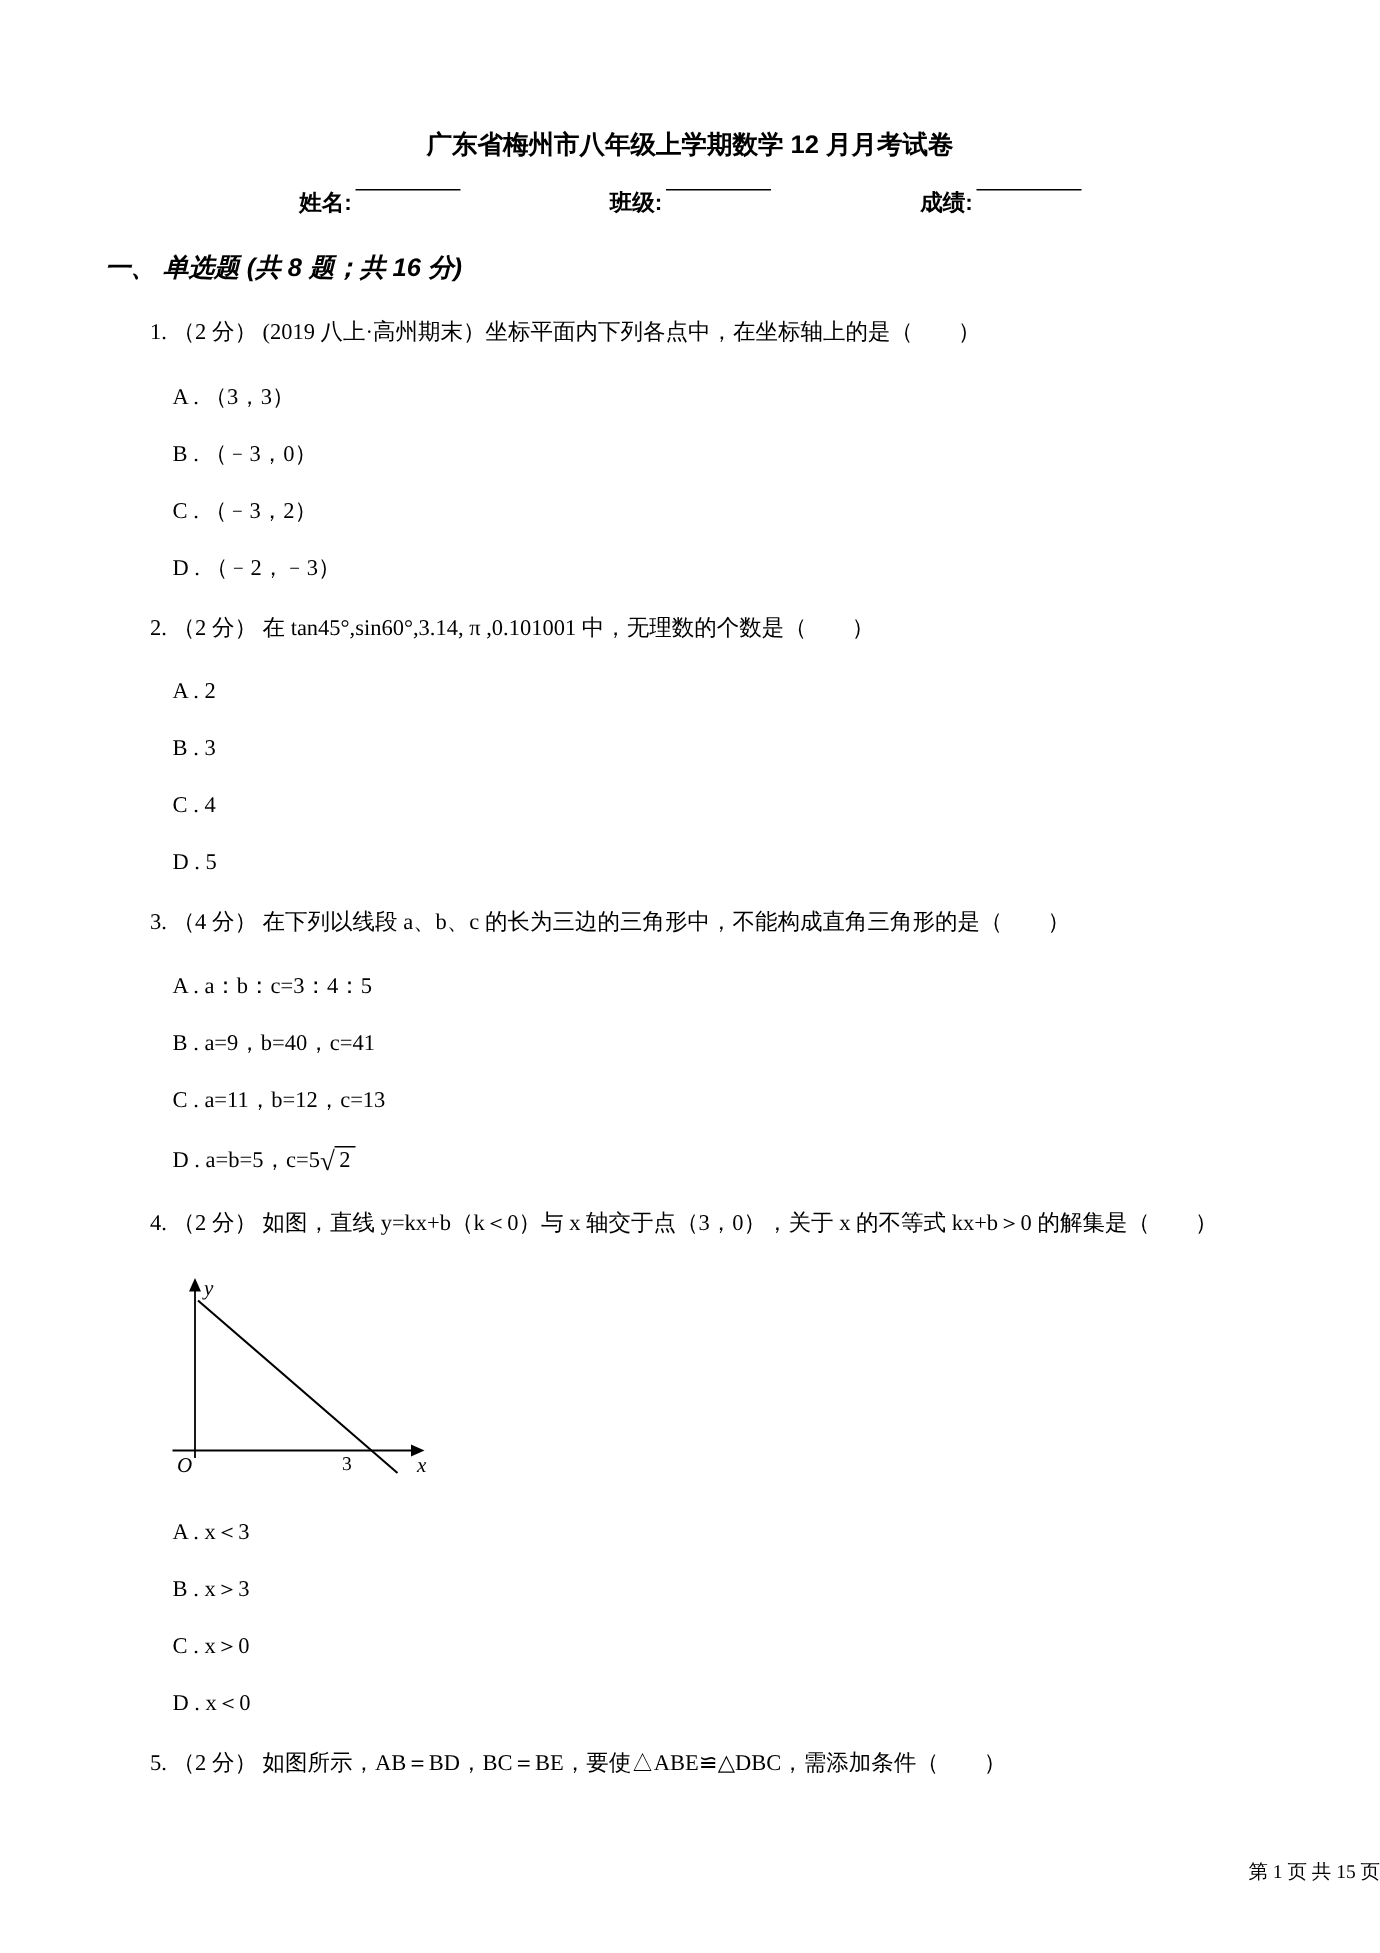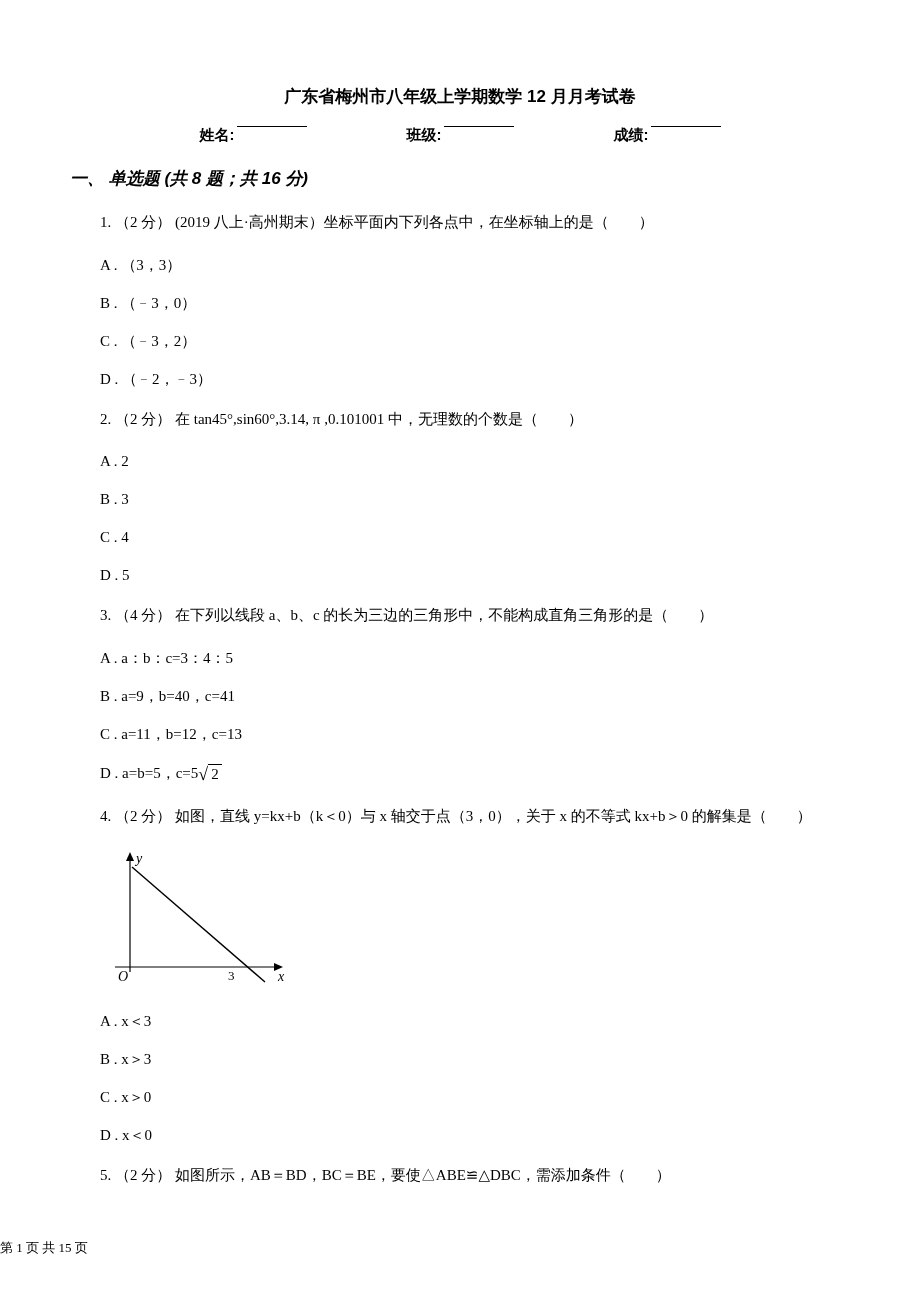--- a/index.html
+++ b/index.html
@@ -49,21 +49,21 @@
       margin-bottom: 18px;
       font-family: "SimHei", "黑体", sans-serif;
       font-style: italic;
     }
     .question {
       margin-bottom: 16px;
       margin-left: 30px;
       line-height: 1.9;
     }
     .option {
-      margin-left: 30px;
+      margin-left: 45px;
       margin-bottom: 14px;
       line-height: 1.6;
     }
     .sqrt-wrap {
       display: inline-flex;
       align-items: center;
       vertical-align: middle;
     }
     .sqrt-symbol {
       font-size: 18px;
@@ -76,21 +76,21 @@
     .figure {
       margin-left: 30px;
       margin-top: 10px;
       margin-bottom: 18px;
     }
     .footer {
       position: absolute;
       bottom: 45px;
       left: 0;
       right: 0;
-      text-align: left;
+      text-align: right;
       font-size: 13px;
     }
   </style>
 </head>
 <body>
 
 <div class="title">广东省梅州市八年级上学期数学 12 月月考试卷</div>
 
 <div class="info-row">
   <div class="info-item">

